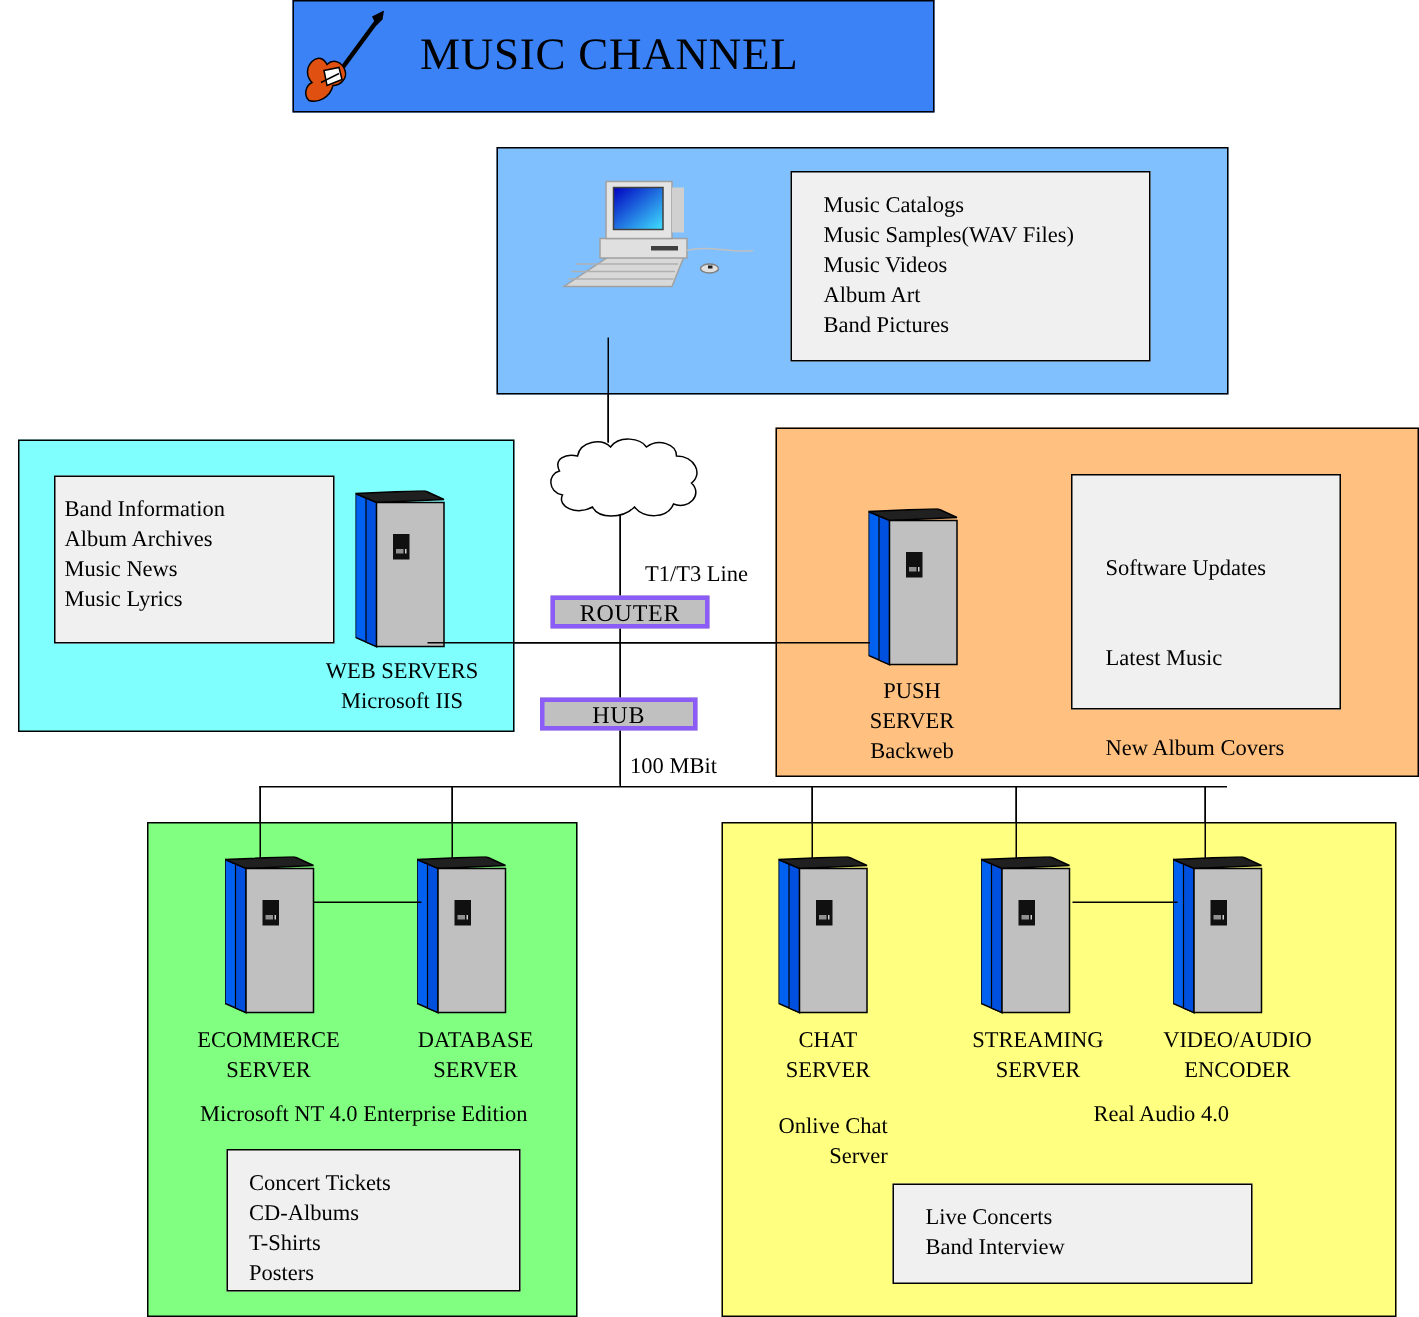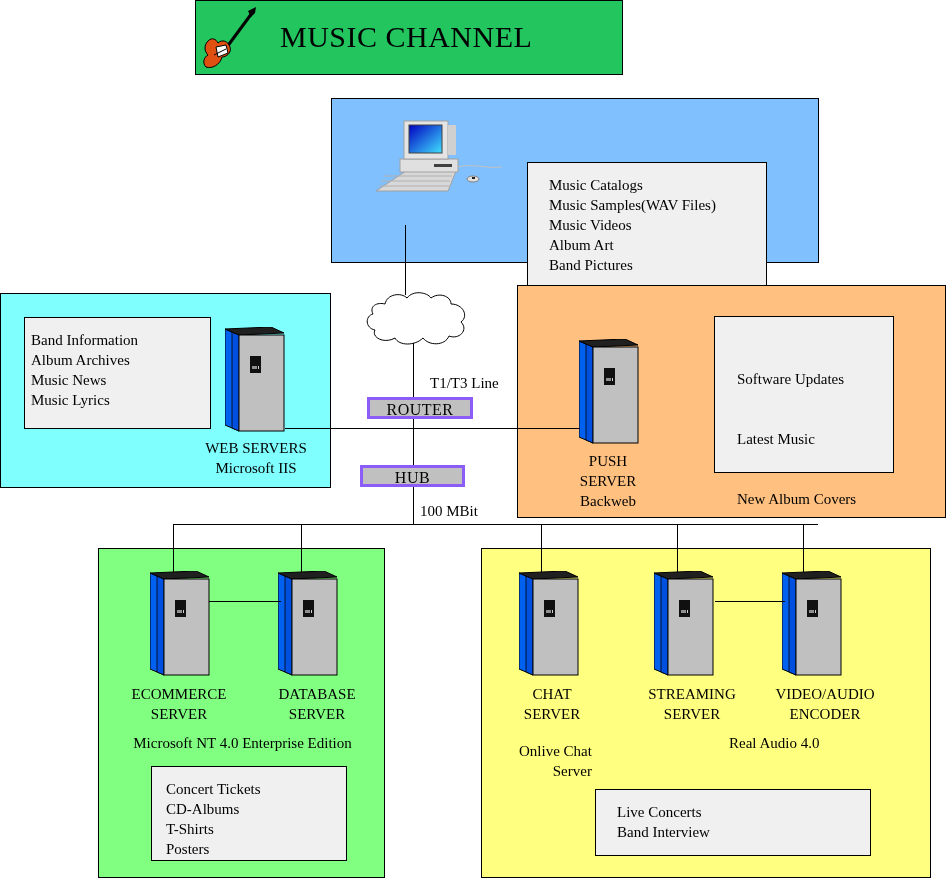--- a/index.html
+++ b/index.html
@@ -9,21 +9,21 @@
   .panel { position:absolute; border:1px solid #000; box-sizing:border-box; }
   .listbox { position:absolute; background:#f0f0f0; border:1px solid #000; box-sizing:border-box;
              font-size:15px; line-height:20px; }
   .listbox .item { white-space:nowrap; }
   .label { position:absolute; font-size:15px; line-height:20px; text-align:center; white-space:nowrap; }
   .hline { position:absolute; height:1px; background:#000; }
   .vline { position:absolute; width:1px; background:#000; }
   .netbox { position:absolute; background:#c0c0c0; border:3px solid #8b5cf6; box-sizing:border-box;
             font-size:16px; text-align:center; line-height:16px; padding-top:2px; letter-spacing:0.5px; }
   .server { position:absolute; width:60px; height:105px; }
-  #title-box { left:195px; top:0; width:428px; height:75px; border:1px solid #000; box-sizing:border-box; background:#22c55e; }
+  #title-box { left:195px; top:0; width:428px; height:75px; border:1px solid #000; box-sizing:border-box; background:#3b82f6; }
   #title-text { position:absolute; left:84px; top:18px; font-size:30px; line-height:36px; letter-spacing:0.5px; }
 </style>
 </head>
 <body>
 
 <svg width="0" height="0" style="position:absolute">
   <defs>
     <g id="tower">
       <polygon points="0,2 14,8 14,104 0,98" fill="#0060f0" stroke="#000" stroke-width="1"></polygon>
       <polygon points="7,5 14,8 14,104 7,101" fill="#0050e0" stroke="#000" stroke-width="0.8"></polygon>
@@ -73,35 +73,35 @@
           <stop offset="0" stop-color="#0000c0"></stop>
           <stop offset="1" stop-color="#40e0ff"></stop>
         </linearGradient>
       </defs>
     <rect x="37" y="6" width="33" height="28" fill="url(#scr)" stroke="#404040"></rect>
     <rect x="76" y="6" width="8" height="30" fill="#d0d0d0"></rect>
     <path d="M86,48 C100,44 115,50 130,48" stroke="#c0c0c0" fill="none"></path>
     <ellipse cx="101" cy="60" rx="6" ry="3" fill="#e0e0e0" stroke="#808080"></ellipse>
     <rect x="100" y="58" width="3" height="2" fill="#202020"></rect>
   </svg>
-  <div class="listbox" style="left:195px;top:15px;width:240px;height:127px;padding:12px 12px 0 21px;margin-top:48px;">
+  <div class="listbox" style="left:195px;top:15px;width:240px;height:127px;padding:12px 12px 0 21px;">
     <div class="item">Music Catalogs</div>
     <div class="item">Music Samples(WAV Files)</div>
     <div class="item">Music Videos</div>
     <div class="item">Album Art</div>
     <div class="item">Band Pictures</div>
   </div>
 </div>
 <div class="vline" style="left:405px;top:225px;height:70px;"></div>
 
 <svg class="abs" style="left:365px;top:290px" width="110" height="56" viewBox="0 0 110 56">
   <path d="M20,14 C22,4 36,2 42,8 C48,0 62,2 66,8 C74,2 86,6 86,14 C98,14 104,26 96,32 C104,40 94,50 84,46 C80,56 64,56 58,48 C50,56 34,56 30,48 C20,54 6,48 10,40 C0,38 0,26 8,24 C4,16 12,12 20,14 Z" fill="#fff" stroke="#000" stroke-width="1"></path>
 </svg>
 
-<div class="panel" style="left:0;top:293px;width:331px;height:195px;background:#80ffff;">
+<div class="panel" style="left:12px;top:293px;width:331px;height:195px;background:#80ffff;">
   <div class="listbox" style="left:23px;top:23px;width:187px;height:112px;padding:12px 0 0 6px;">
     <div class="item">Band Information</div>
     <div class="item">Album Archives</div>
     <div class="item">Music News</div>
     <div class="item">Music Lyrics</div>
   </div>
   <svg class="server" style="left:224px;top:33px" viewBox="0 0 60 105">
       <use href="#tower"></use>
     </svg>
   <div class="label" style="left:190px;top:144px;width:130px;">
@@ -184,21 +184,21 @@
   </div>
   <div class="label" style="left:278px;top:135px;width:130px;">
     <div>VIDEO/AUDIO</div>
     <div>ENCODER</div>
   </div>
   <div class="label" style="left:37px;top:192px;text-align:right;">
     <div>Onlive Chat</div>
     <div>Server</div>
   </div>
   <div class="label" style="left:247px;top:184px;text-align:center;">Real Audio 4.0</div>
-  <div class="listbox" style="left:113px;top:240px;width:276px;height:67px;padding:12px 0 0 21px;">
+  <div class="listbox" style="left:113px;top:240px;width:240px;height:67px;padding:12px 0 0 21px;">
     <div class="item">Live Concerts</div>
     <div class="item">Band Interview</div>
   </div>
 </div>
 
 <div class="vline" style="left:173px;top:524px;height:48px;"></div>
 <div class="vline" style="left:301px;top:524px;height:48px;"></div>
 <div class="vline" style="left:541px;top:524px;height:48px;"></div>
 <div class="vline" style="left:677px;top:524px;height:48px;"></div>
 <div class="vline" style="left:803px;top:524px;height:48px;"></div>

